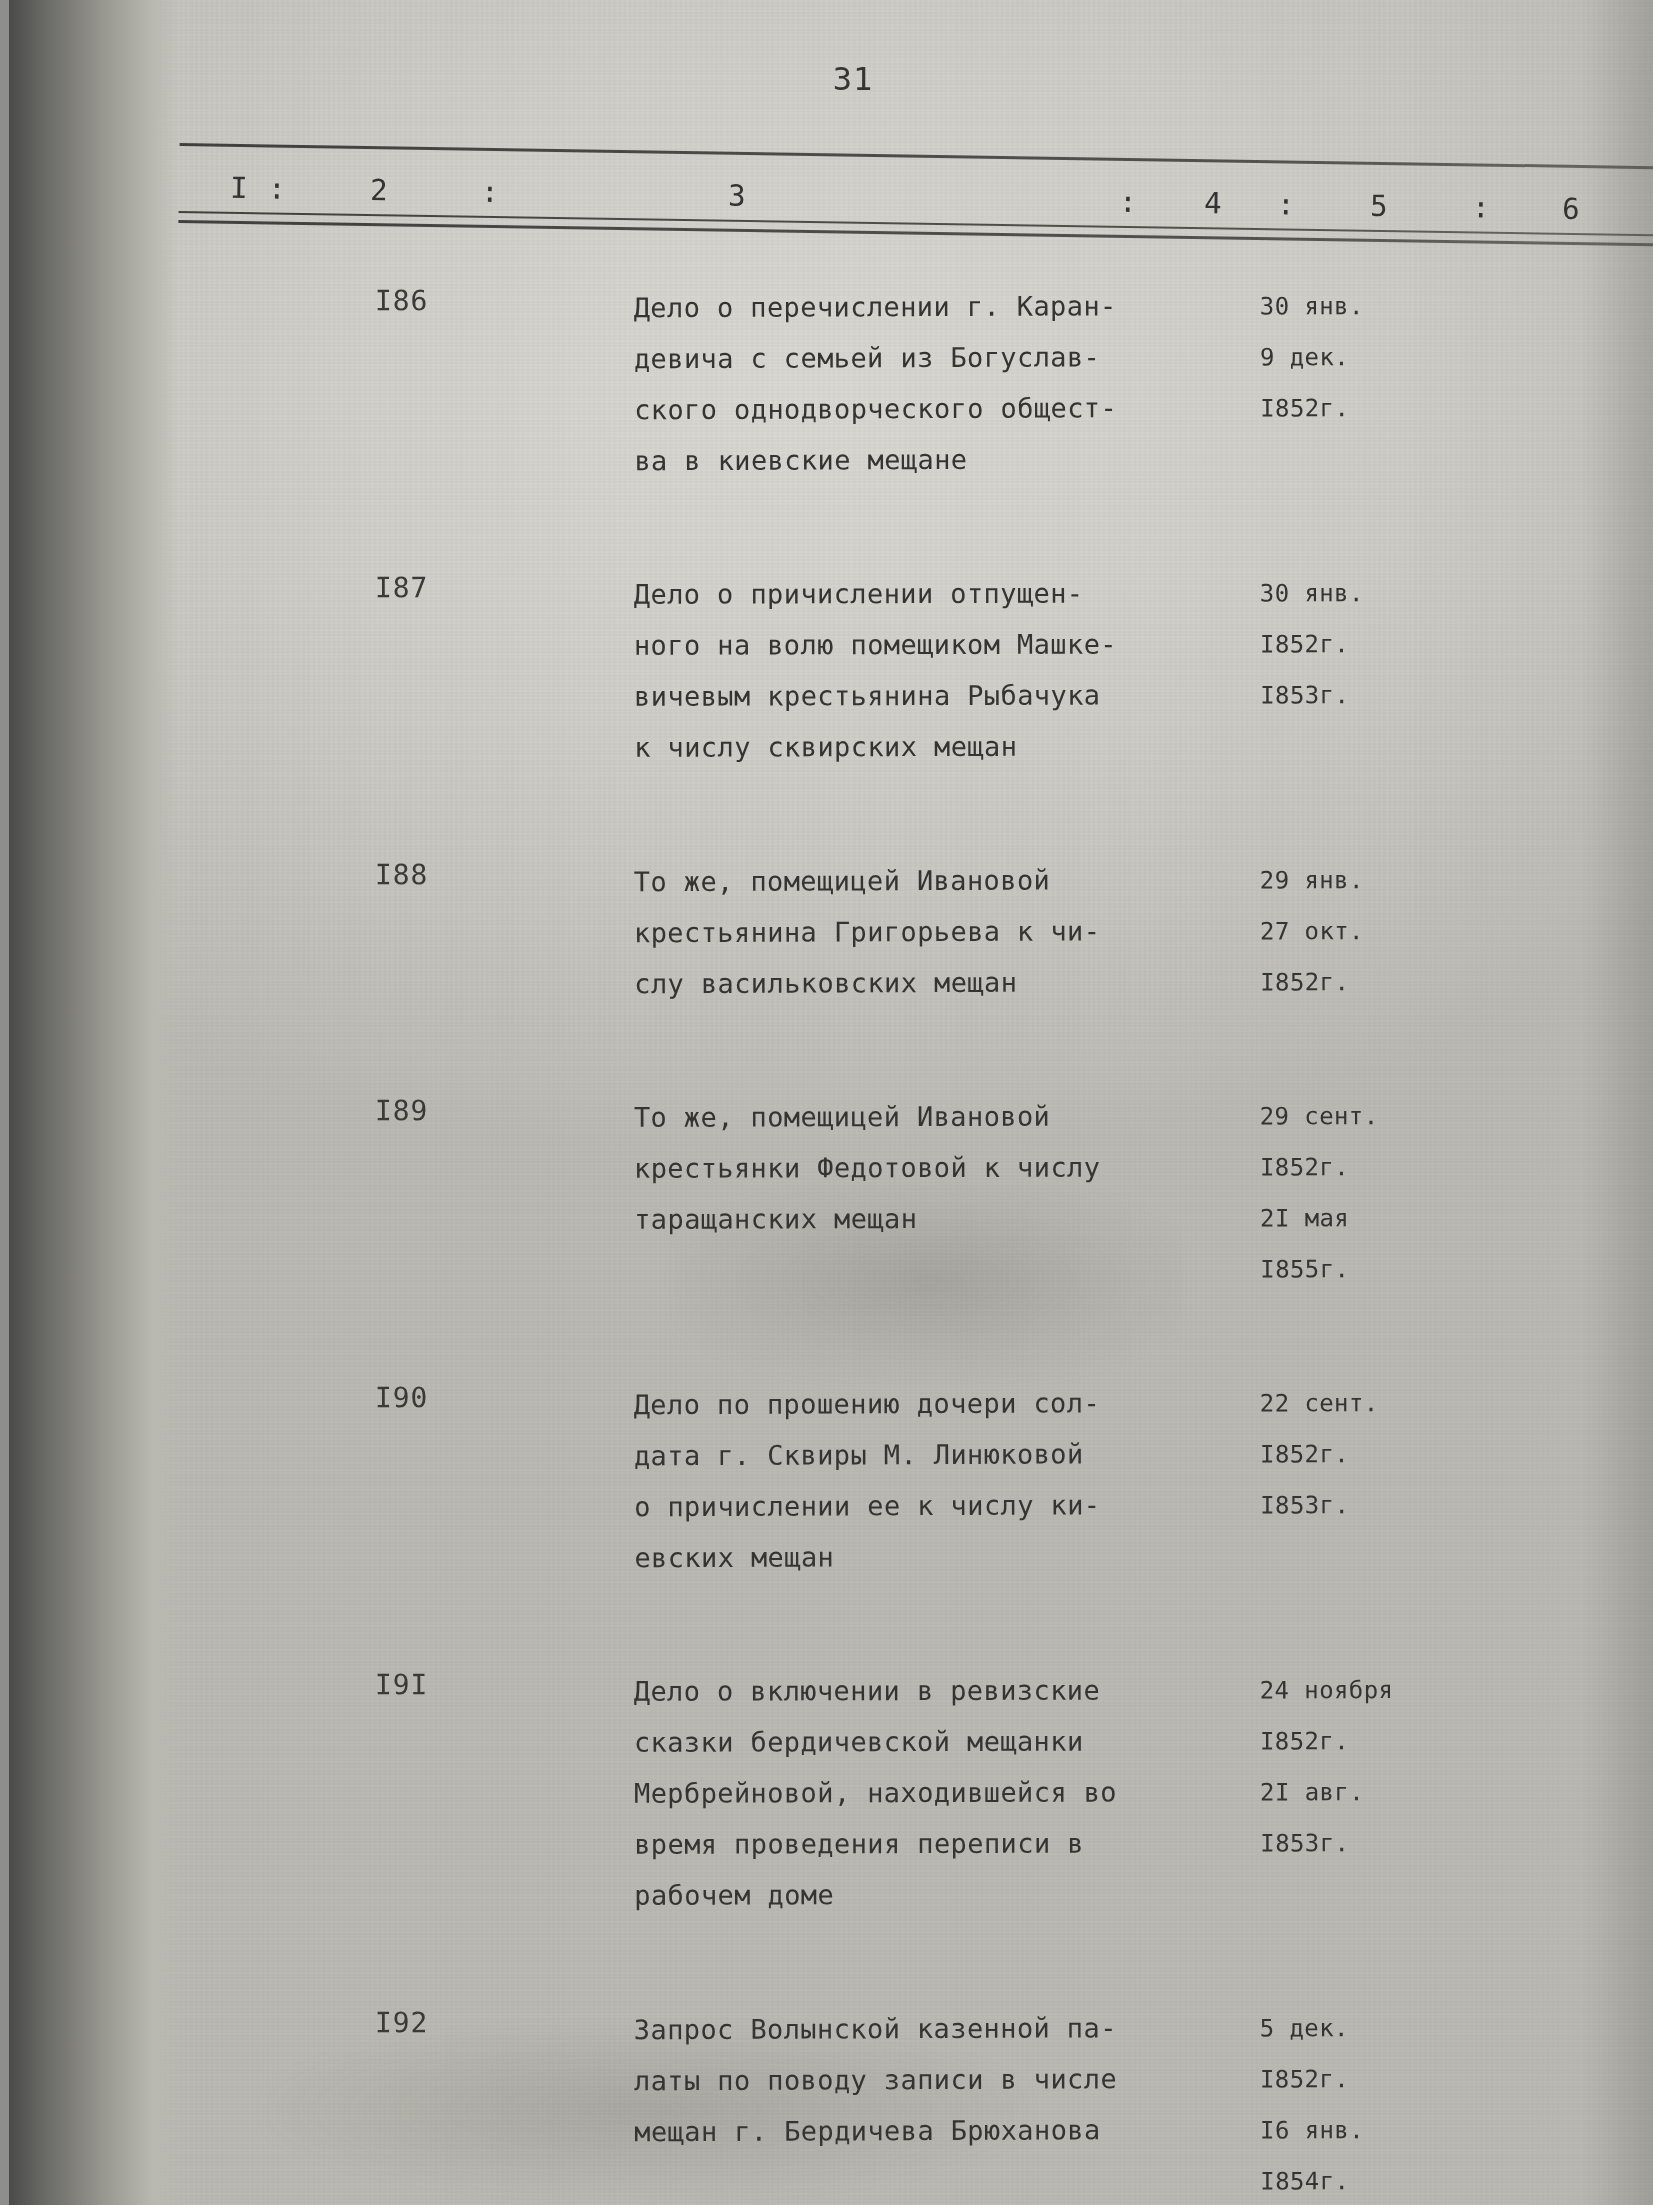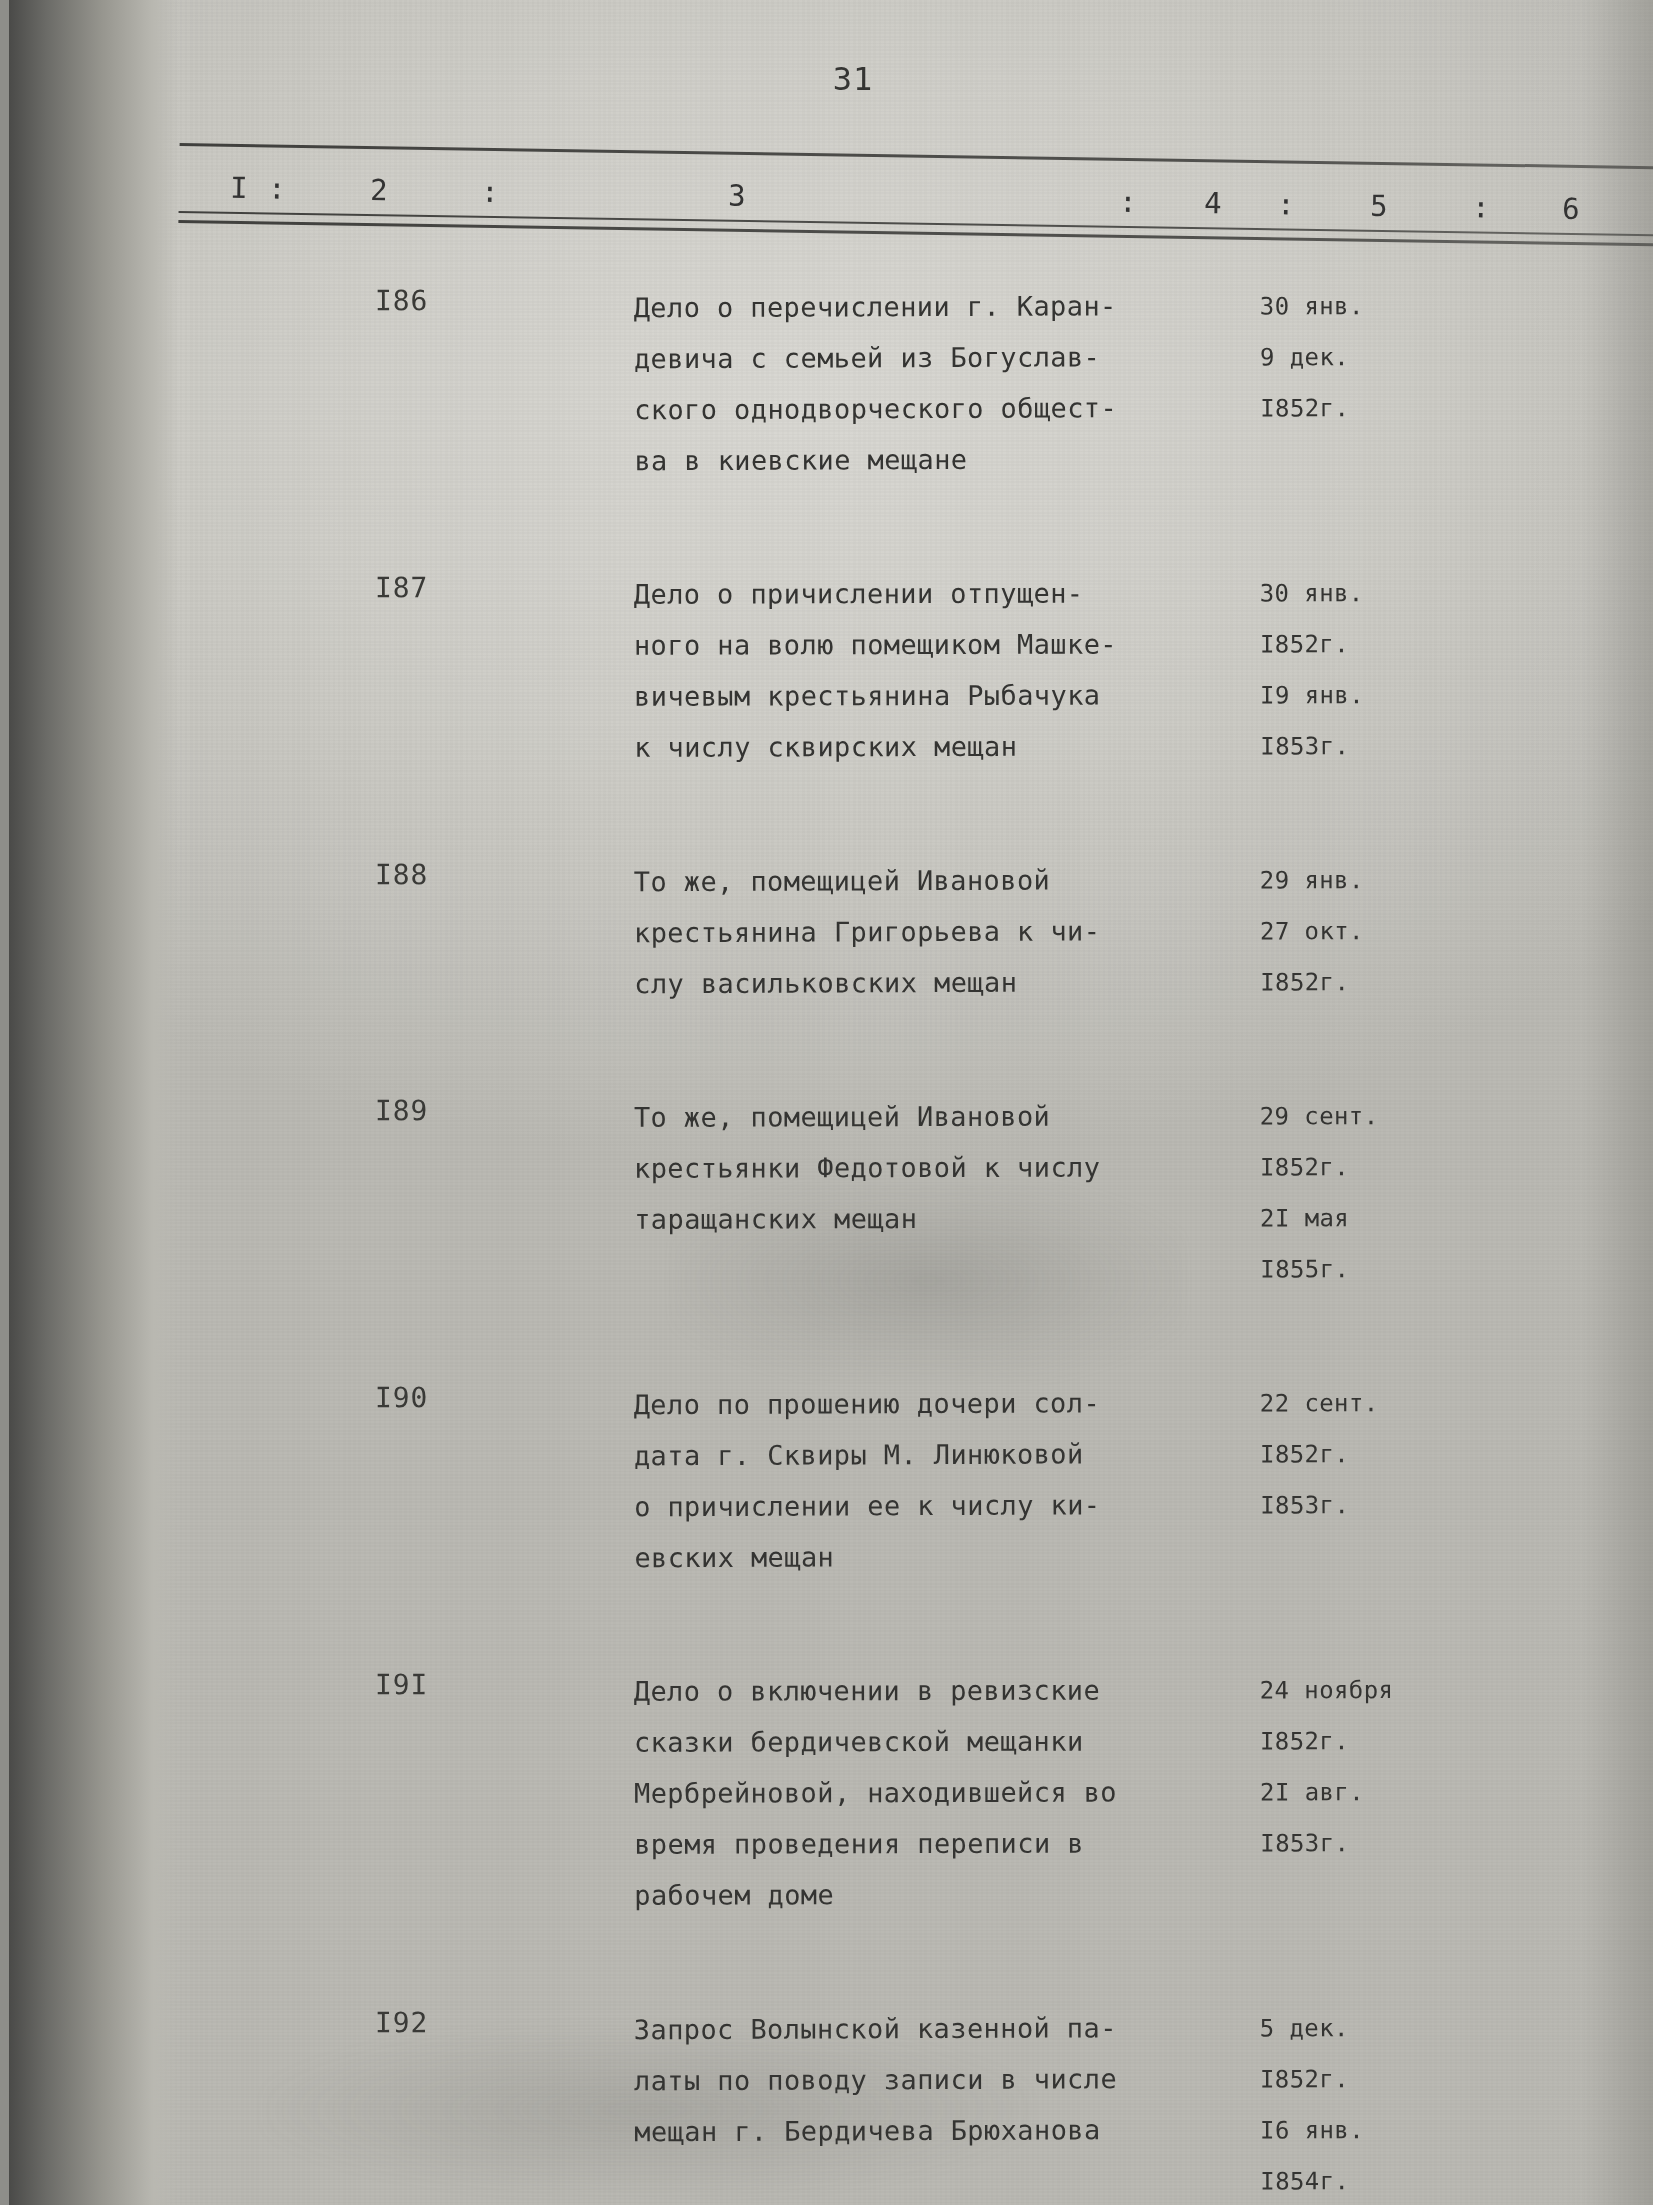--- a/index.html
+++ b/index.html
@@ -211,21 +211,20 @@
           <div class="cell-num" style="top: 3.4px;">I87</div>
           <div class="cell-desc" style="top: 0px;">
             <span class="desc-line">Дело о причислении отпущен-</span>
             <span class="desc-line">ного на волю помещиком Машке-</span>
             <span class="desc-line">вичевым крестьянина Рыбачука</span>
             <span class="desc-line">к числу сквирских мещан</span>
           </div>
           <div class="cell-date" style="top: 0px;">
             <span class="date-line">30 янв.</span>
             <span class="date-line">I852г.</span>
-            <span class="date-line">I9 янв.</span>
             <span class="date-line">I853г.</span>
           </div>
         </div>
         <div class="row" style="height: 187px; top: 0px;">
           <div class="cell-num" style="top: 3.4px;">I88</div>
           <div class="cell-desc" style="top: 0px;">
             <span class="desc-line">То же, помещицей Ивановой</span>
             <span class="desc-line">крестьянина Григорьева к чи-</span>
             <span class="desc-line">слу васильковских мещан</span>
           </div>

